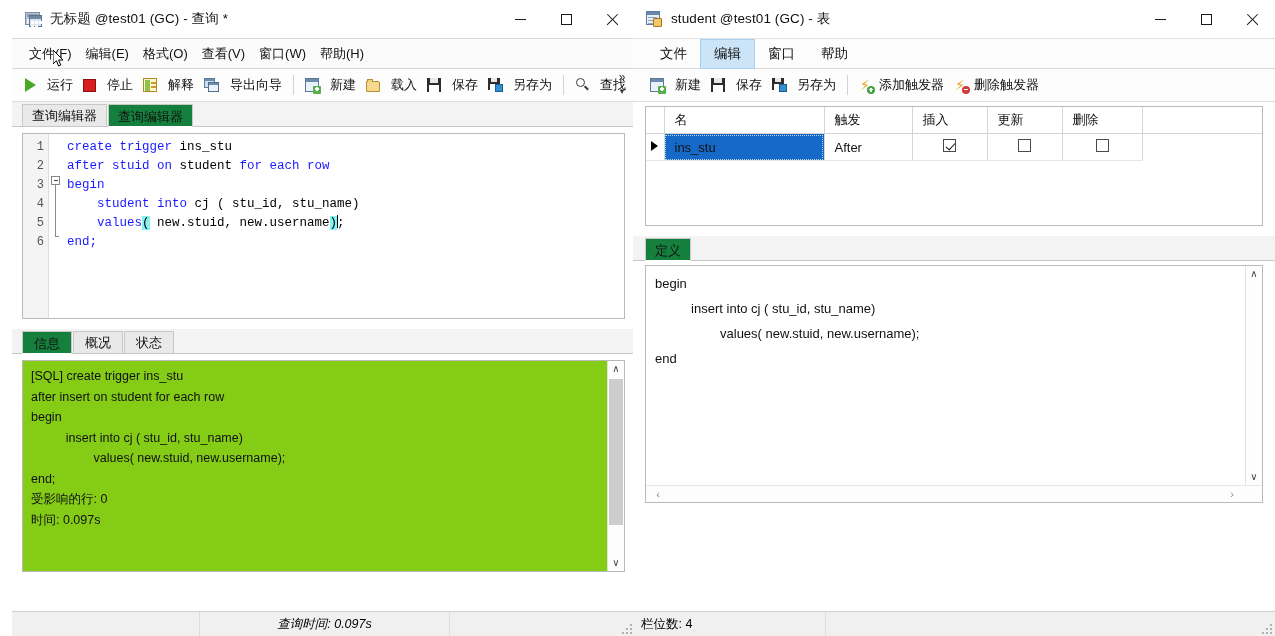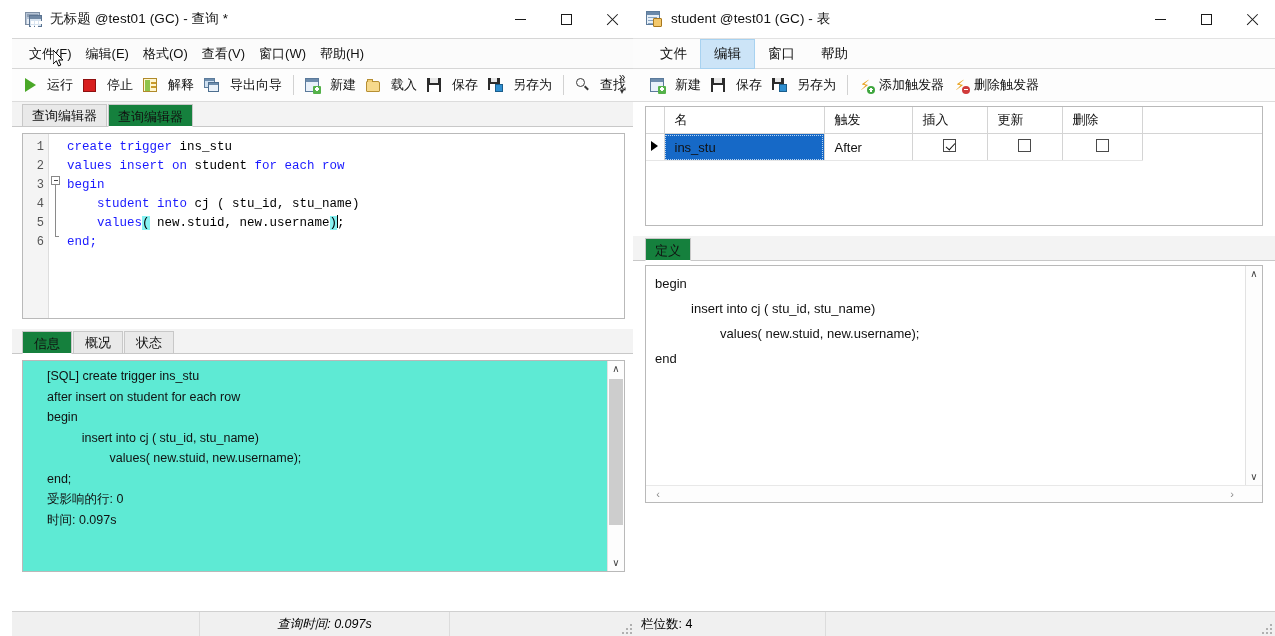--- a/index.html
+++ b/index.html
@@ -116,21 +116,21 @@
   .foldline:after{content:"";position:absolute;left:0;top:51px;width:4px;height:1px;background:#8a8a8a;}
   .code{flex:1;padding:4px 0 0 4px;font-family:"Liberation Mono","DejaVu Sans Mono",monospace;font-size:12.5px;line-height:19px;white-space:pre;}
   .kw{color:#1a1aff;}
   .id{color:#000;}
   .hl{background:#87f2f2;}
   .caret{display:inline-block;width:1px;height:13px;background:#000;vertical-align:-2px;margin:0 -0.5px;}
 
   
   .info-tabrow{margin-top:10px;height:25px;display:flex;align-items:flex-end;padding-left:10px;border-bottom:1px solid #c8c8c8;background:#f3f3f3;box-sizing:border-box;}
   .info-tabrow .tab{padding:0 11px;}
-  .info-panel{margin:6px 10px 0 10px;border:1px solid #b9b9b9;background:#5eead4;height:212px;box-sizing:border-box;position:relative;overflow:hidden;padding-left:16px;}
+  .info-panel{margin:6px 10px 0 10px;border:1px solid #b9b9b9;background:#84cc16;height:212px;box-sizing:border-box;position:relative;overflow:hidden;}
   .info-text{padding:5px 8px;font-size:12.5px;line-height:20.5px;white-space:pre;color:#111;}
   .vscroll{position:absolute;right:0;top:0;bottom:0;width:16px;background:#fdfdfd;border-left:1px solid #e2e2e2;}
   .vs-up,.vs-dn{position:absolute;left:0;width:16px;height:16px;text-align:center;font-size:10px;line-height:16px;color:#444;}
   .vs-up{top:0;}.vs-dn{bottom:0;}
   .vs-thumb{position:absolute;left:1px;width:14px;background:#cdcdcd;}
   .hscroll{position:absolute;left:0;right:0;bottom:0;height:16px;background:#fdfdfd;border-top:1px solid #e8e8e8;}
   .hs-l,.hs-r{position:absolute;top:0;width:16px;height:16px;text-align:center;font-size:11px;line-height:16px;color:#8a8a8a;}
   .hs-l{left:4px;}.hs-r{right:22px;}
 
   
@@ -258,21 +258,21 @@
       <div>3</div>
       <div>4</div>
       <div>5</div>
       <div>6</div>
     </div>
     <div class="foldcol">
       <span class="foldbox"></span>
       <span class="foldline"></span>
     </div>
     <div class="code"><span class="kw">create trigger </span><span class="id">ins_stu</span>
-<span class="kw">values insert on </span><span class="id">student </span><span class="kw">for each row</span>
+<span class="kw">after stuid on </span><span class="id">student </span><span class="kw">for each row</span>
 <span class="kw">begin</span>
 <span class="kw">    student into </span><span class="id">cj ( stu_id, stu_name)</span>
 <span class="kw">    values</span><span class="hl">(</span><span class="id"> new.stuid, new.username</span><span class="hl">)</span><span class="caret"></span><span class="id">;</span>
 <span class="kw">end;</span></div>
   </div>
 
   <div class="info-tabrow">
     <span class="tab active">信息</span>
     <span class="tab">概况</span>
     <span class="tab">状态</span>

